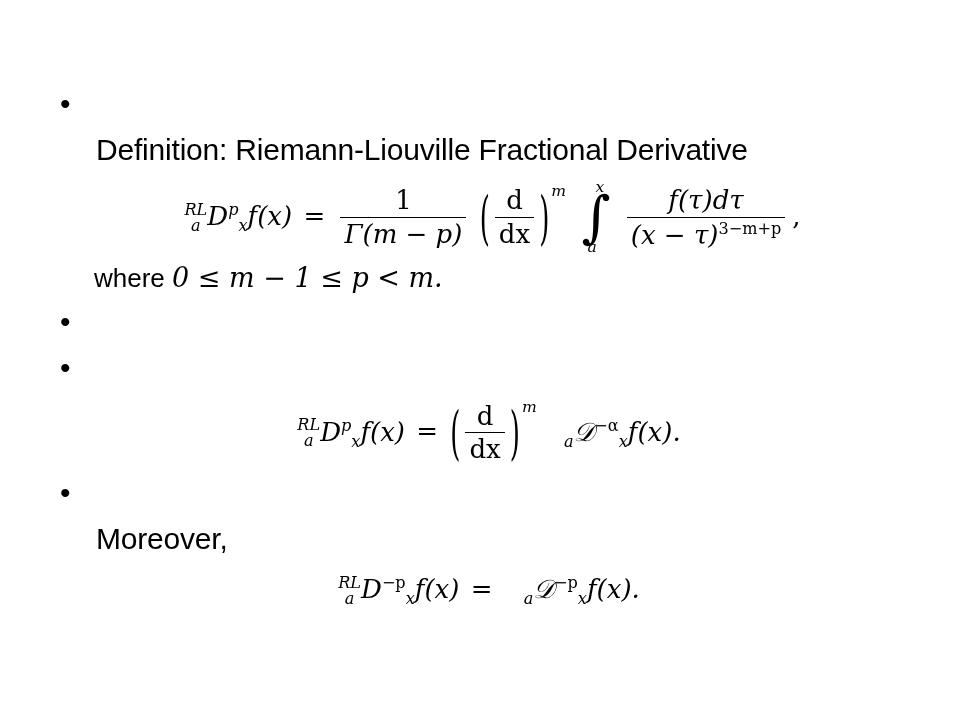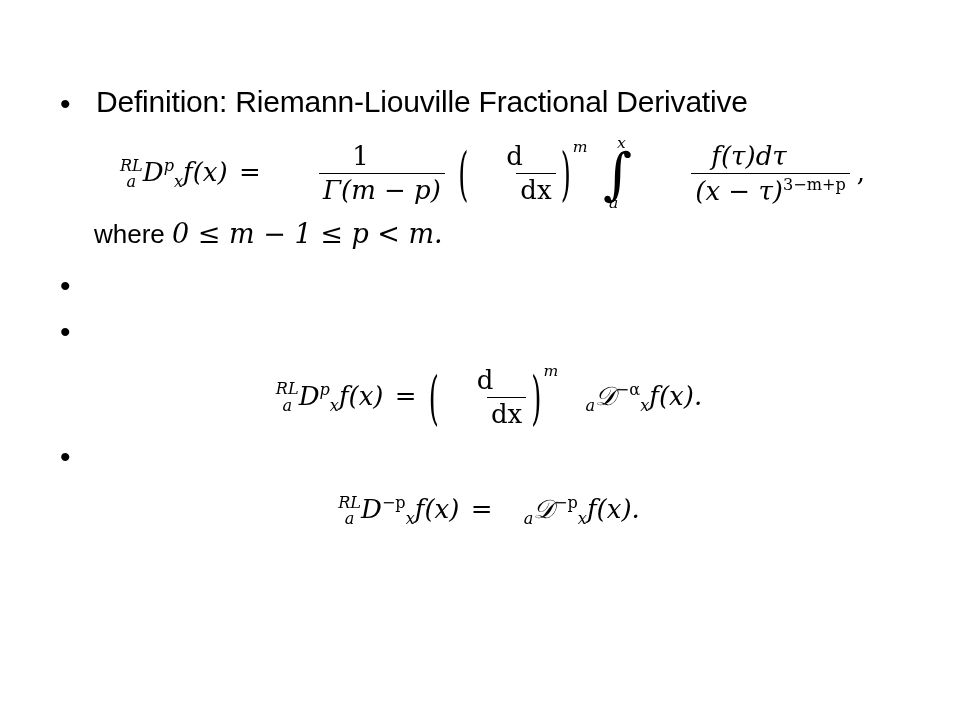--- a/index.html
+++ b/index.html
@@ -38,34 +38,35 @@
     line-height: 44px;
     text-align: left;
     padding-left: 6px;
     color: #000;
   }
   .bullet-text {
     flex: 1 1 auto;
     font-size: 30px;
     line-height: 1.33;
     letter-spacing: -0.2px;
+    margin-top: 48px;
   }
   .inline-math {
     font-family: "DejaVu Serif", serif;
     font-style: italic;
     font-size: 27px;
   }
   .formula-block {
     font-family: "DejaVu Serif", serif;
     text-align: center;
     color: #000;
   }
   .where-line {
     font-size: 26px;
-    margin: 2px 0 12px 40px;
+    margin: 2px 0 4px 40px;
     line-height: 1.3;
   }
   
   .mi { font-family: "DejaVu Serif", serif; font-style: italic; }
   .mn { font-family: "DejaVu Serif", serif; font-style: normal; }
   .mo { font-family: "DejaVu Serif", serif; font-style: normal; padding: 0 3px; }
   .sup { font-size: 0.62em; vertical-align: super; font-family: "DejaVu Serif", serif; font-style: italic;}
   .sub { font-size: 0.62em; vertical-align: sub; font-family: "DejaVu Serif", serif; font-style: italic;}
   .presub {
     display: inline-block;
@@ -84,21 +85,20 @@
     vertical-align: middle;
     margin: 0 4px;
     line-height: 1.15;
   }
   .frac .num {
     padding: 0 4px 1px 4px;
   }
   .frac .den {
     border-top: 1.6px solid #000;
     padding: 2px 4px 0 4px;
-    margin-left: 43px;
   }
   
   .paren {
     display: inline-block;
     vertical-align: middle;
     font-family: "DejaVu Serif", serif;
     font-style: normal;
     transform: scaleY(2.25);
     transform-origin: center;
     font-size: 1em;
@@ -237,20 +237,21 @@
           <span class="den upr">dx</span>
         </span>
         <span class="paren">)</span>
         <span class="pow-m">m</span>
       </span>
       <span class="spacer-md"></span><span class="sub" style="font-size:0.62em">a</span><span class="cal">𝒟</span><span class="sup" style="font-style:normal">−α</span><span class="sub">x</span><span class="mi">f(x).</span>
     </div>
 
     <div class="bullet-row">
       <div class="bullet-dot">•</div>
+      <div class="bullet-text">Moreover,</div>
     </div>
 
     <div class="formula-block eq3">
       <span class="presub">
         <span style="display:block;">RL</span>
         <span style="display:block;">a</span>
       </span><span class="mi">D</span><span class="sup" style="font-style:normal">−p</span><span class="sub">x</span><span class="mi">f(x)</span>
       <span class="mo">=</span>
       <span class="spacer-md"></span><span class="sub" style="font-size:0.62em">a</span><span class="cal">𝒟</span><span class="sup" style="font-style:normal">−p</span><span class="sub">x</span><span class="mi">f(x).</span>
     </div>

